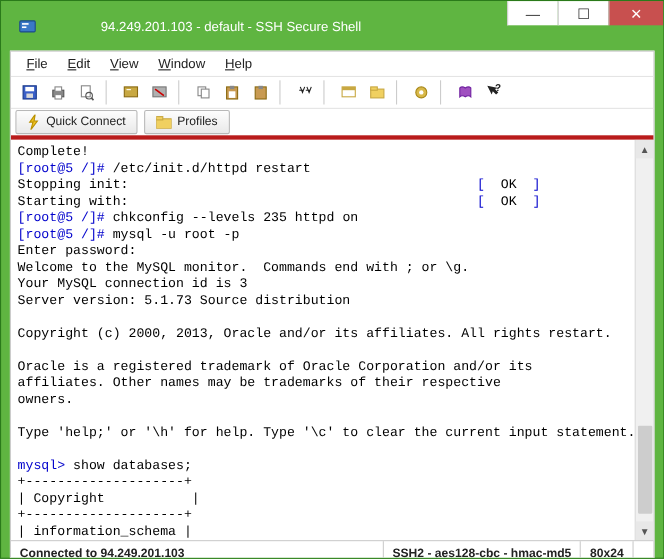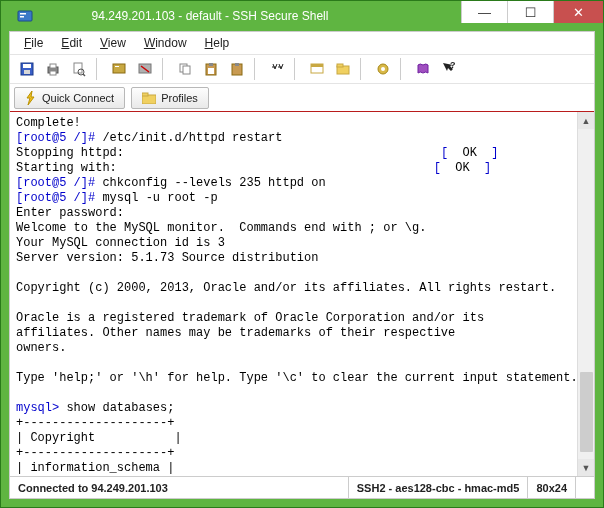--- a/index.html
+++ b/index.html
@@ -5,21 +5,21 @@
   * { margin: 0; padding: 0; box-sizing: border-box; }
   body {
     font-family: "Segoe UI", Tahoma, sans-serif;
     background: #5fb541;
     width: 604px;
     height: 508px;
     overflow: hidden;
     border: 1px solid #2a7a1a;
   }
   .titlebar {
-    height: 30px;
+    height: 45px;
     background: #5fb541;
     display: flex;
     align-items: center;
     padding-left: 16px;
     color: #fff;
     font-size: 12px;
   }
   .titlebar .app-icon {
     width: 16px; height: 16px;
     margin-right: 6px;
@@ -74,21 +74,21 @@
     border: 1px solid transparent;
     font-size: 14px;
   }
   .tb-sep { width: 6px; height: 22px; border-left: 1px solid #ccc; margin: 0 2px; }
   .toolbar2 {
     height: 28px;
     display: flex;
     align-items: center;
     padding: 0 4px;
     gap: 6px;
-    border-bottom: 1px solid #b91c1c;
+    border-bottom: 4px solid #b91c1c;
   }
   .tab-btn {
     height: 22px;
     display: flex; align-items: center;
     gap: 5px;
     padding: 0 10px;
     border: 1px solid #b8b8b8;
     background: linear-gradient(#fdfdfd,#e9e9e9);
     font-size: 11px;
     color: #222;
@@ -287,21 +287,21 @@
             <rect x="0" y="1" width="6" height="3" fill="#f0d060" stroke="#c8a842"></rect>
           </svg>
         </span>
       <span>Profiles</span>
     </div>
   </div>
 
   <div class="terminal-wrap">
     <div class="terminal"><span>Complete!</span>
 <span class="blue">[root@5 /]#</span><span> /etc/init.d/httpd restart</span>
-<span>Stopping httpd:                                            </span><span class="blue">[  </span><span class="green">OK</span><span class="blue">  ]</span>
+<span>Stopping init:                                            </span><span class="blue">[  </span><span class="green">OK</span><span class="blue">  ]</span>
 <span>Starting with:                                            </span><span class="blue">[  </span><span class="green">OK</span><span class="blue">  ]</span>
 <span class="blue">[root@5 /]#</span><span> chkconfig --levels 235 httpd on</span>
 <span class="blue">[root@5 /]#</span><span> mysql -u root -p</span>
 <span>Enter password:</span>
 <span>Welcome to the MySQL monitor.  Commands end with ; or \g.</span>
 <span>Your MySQL connection id is 3</span>
 <span>Server version: 5.1.73 Source distribution</span>
 <span></span>
 <span>Copyright (c) 2000, 2013, Oracle and/or its affiliates. All rights restart.</span>
 <span></span>

